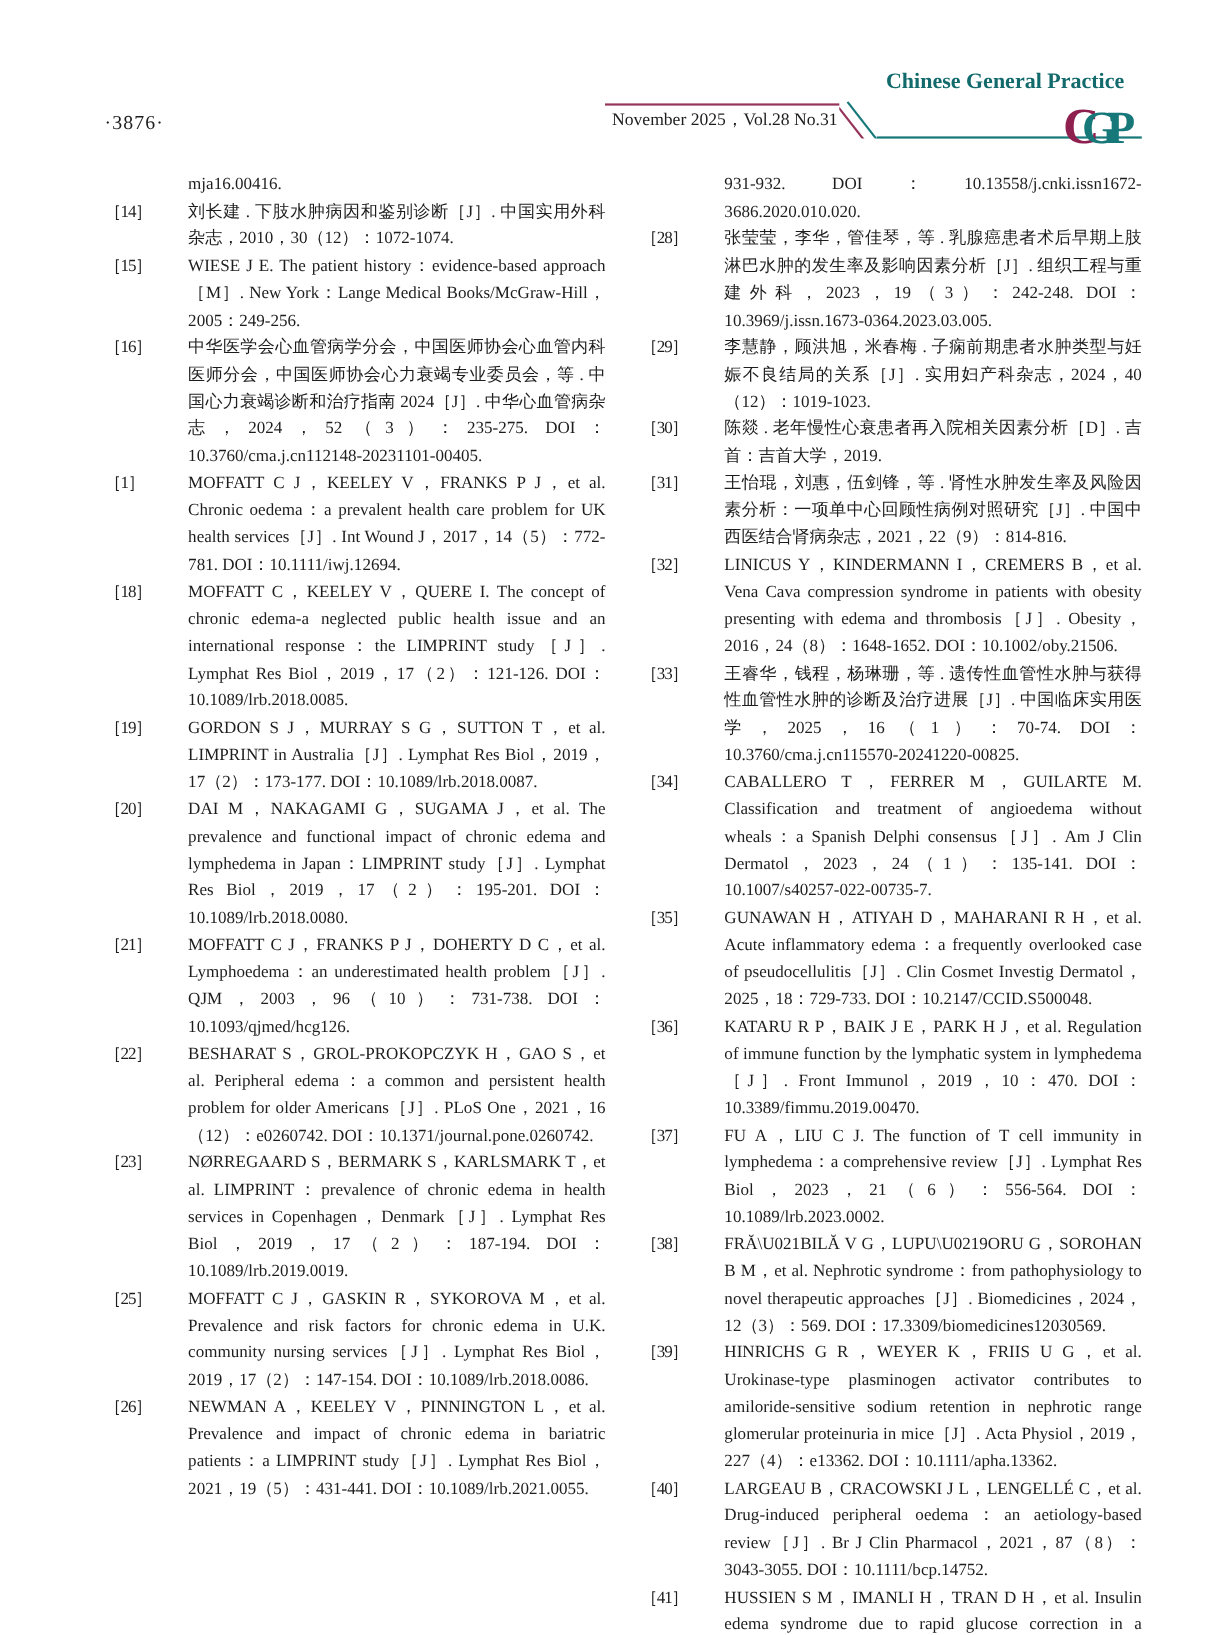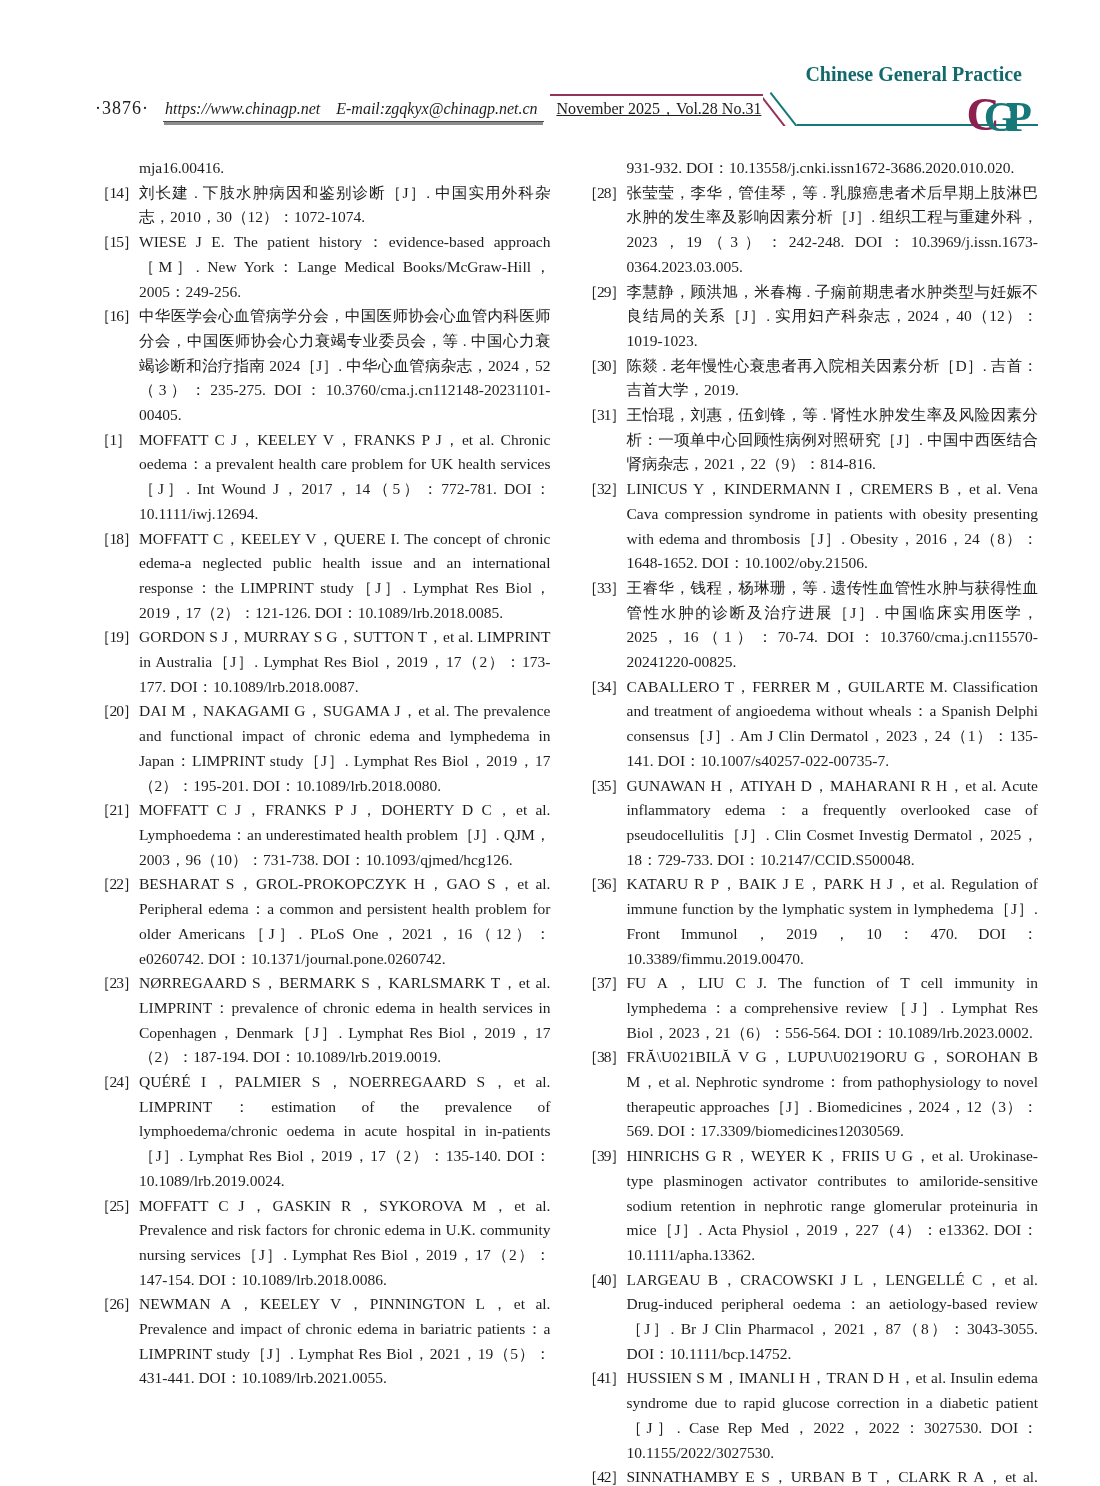--- a/index.html
+++ b/index.html
@@ -45,21 +45,20 @@
   }
   .header-right {
     display: flex;
     align-items: flex-end;
   }
   .issue-line {
     font-size: 16px;
     border-top: 2px solid #95345a;
     padding: 3px 2px 6px 6px;
     white-space: pre;
-    text-decoration: underline;
   }
   .slashes {
     position: relative;
     width: 34px;
     height: 34px;
     overflow: hidden;
     flex: 0 0 34px;
   }
   .slash {
     position: absolute;
@@ -121,31 +120,31 @@
     text-align: justify;
   }
   .ref-label {
     flex: 0 0 44px;
     white-space: nowrap;
     letter-spacing: -1px;
   }
   .ref-text {
     flex: 1 1 auto;
     word-break: break-word;
+    margin-left: 32px;
   }
 </style>
 </head>
 <body>
 
 <div class="page">
 
   <header class="page-header">
     <div class="header-left">
       <span class="page-num">·3876·</span>
-      <span class="site-line">https://www.chinagp.net    E-mail:zgqkyx@chinagp.net.cn</span>
     </div>
     <div class="header-right">
       <span class="issue-line">November 2025，Vol.28 No.31</span>
       <span class="slashes">
         <span class="slash slash-maroon"></span>
         <span class="slash slash-teal"></span>
       </span>
       <span class="brand">
         <span class="journal-name">Chinese General Practice</span>
         <span class="logo">
@@ -208,24 +207,20 @@
   <div class="ref">
     <span class="ref-label">［22］</span>
     <span class="ref-text">BESHARAT S，GROL-PROKOPCZYK H，GAO S，et al. Peripheral edema：a common and persistent health problem for older Americans［J］. PLoS One，2021，16（12）：e0260742. DOI：10.1371/journal.pone.0260742.</span>
   </div>
 
   <div class="ref">
     <span class="ref-label">［23］</span>
     <span class="ref-text">NØRREGAARD S，BERMARK S，KARLSMARK T，et al. LIMPRINT：prevalence of chronic edema in health services in Copenhagen，Denmark［J］. Lymphat Res Biol，2019，17（2）：187-194. DOI：10.1089/lrb.2019.0019.</span>
   </div>
 
-  <div class="ref">
-    <span class="ref-label">［24］</span>
-    <span class="ref-text">QUÉRÉ I，PALMIER S，NOERREGAARD S，et al. LIMPRINT：estimation of the prevalence of lymphoedema/chronic oedema in acute hospital in in-patients［J］. Lymphat Res Biol，2019，17（2）：135-140. DOI：10.1089/lrb.2019.0024.</span>
-  </div>
 
   <div class="ref">
     <span class="ref-label">［25］</span>
     <span class="ref-text">MOFFATT C J，GASKIN R，SYKOROVA M，et al. Prevalence and risk factors for chronic edema in U.K. community nursing services［J］. Lymphat Res Biol，2019，17（2）：147-154. DOI：10.1089/lrb.2018.0086.</span>
   </div>
 
   <div class="ref">
     <span class="ref-label">［26］</span>
     <span class="ref-text">NEWMAN A，KEELEY V，PINNINGTON L，et al. Prevalence and impact of chronic edema in bariatric patients：a LIMPRINT study［J］. Lymphat Res Biol，2021，19（5）：431-441. DOI：10.1089/lrb.2021.0055.</span>
   </div>

